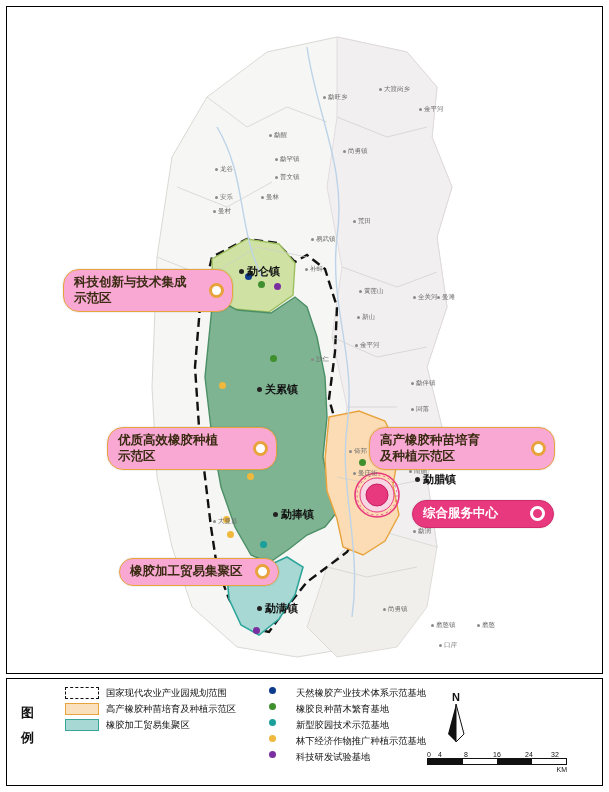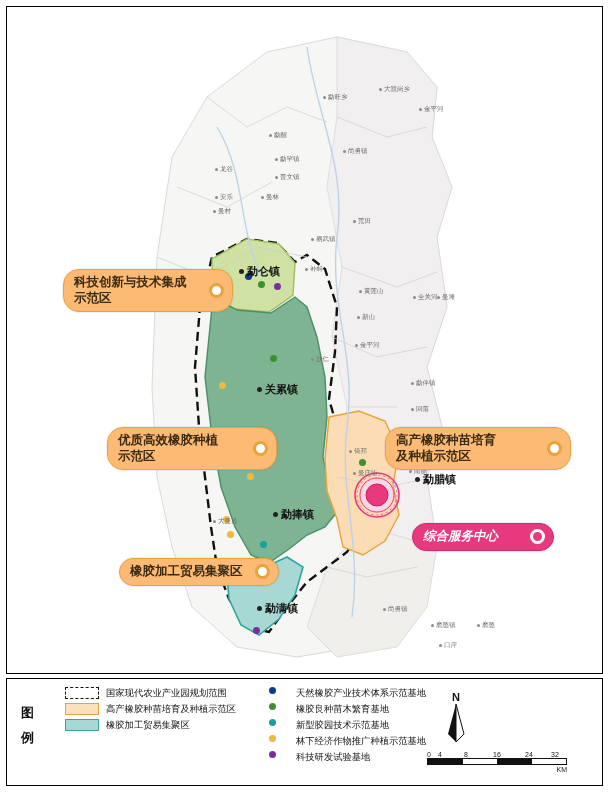--- a/index.html
+++ b/index.html
@@ -47,21 +47,21 @@
   .callout .c-text { flex: 1 1 auto; }
   .callout .c-dot {
     flex: 0 0 auto;
     width: 15px; height: 15px;
     border-radius: 50%;
     margin-left: 6px;
     background: #ffffff;
     border: 3px solid #e8a33d;
   }
   .callout.orange { background: #f6c municipality; }
-  .callout.orange  { background: #fdba74; border: 1.5px solid #e8a33d; }
+  .callout.orange  { background: #f9a8d4; border: 1.5px solid #e8a33d; }
   .callout.orange .c-dot { border-color: #e8a33d; }
   .callout.pink {
     background: #e8397f;
     color: #ffffff;
     border: 1.5px solid #d02a6c;
   }
   .callout.pink .c-dot { border-color: #ffffff; background: #e8397f; }
 
   
   .town {
@@ -333,27 +333,27 @@
     <span class="c-text">优质高效橡胶种植
 示范区</span>
     <span class="c-dot"></span>
   </div>
 
   <div class="callout orange" style="left:112px; top:551px; width:160px;">
     <span class="c-text">橡胶加工贸易集聚区</span>
     <span class="c-dot"></span>
   </div>
 
-  <div class="callout orange" style="left:378px; top:420px; width:186px;">
+  <div class="callout orange" style="left:362px; top:420px; width:186px;">
     <span class="c-text">高产橡胶种苗培育
 及种植示范区</span>
     <span class="c-dot"></span>
   </div>
 
-  <div class="callout pink" style="left:405px; top:516px; width:142px;font-style:italic;">
+  <div class="callout pink" style="left:405px; top:493px; width:142px;">
     <span class="c-text">综合服务中心</span>
     <span class="c-dot"></span>
   </div>
 </div>
 
 <div id="legend-frame">
 
   <div class="legend-title">图<br>例</div>
 
   <div class="lg-col" style="left:58px; top:8px;">

